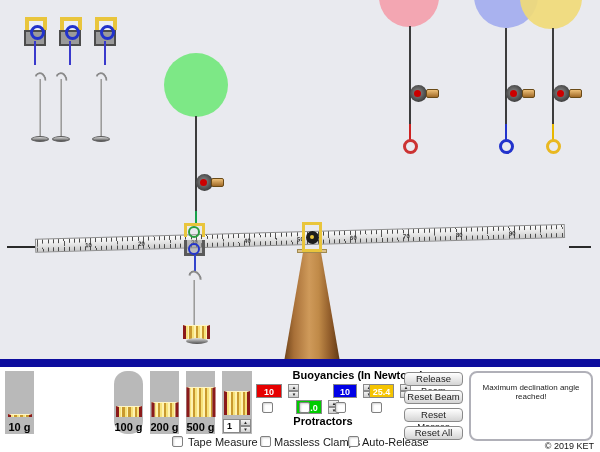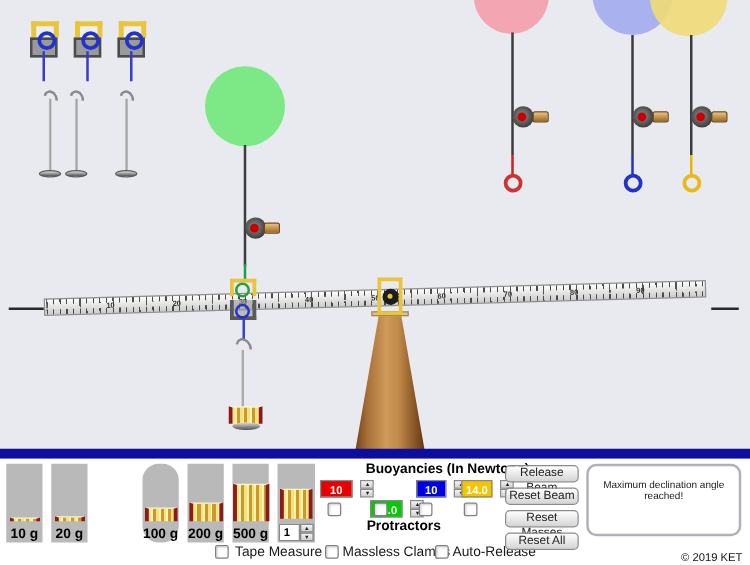--- a/index.html
+++ b/index.html
@@ -65,21 +65,21 @@
         box-sizing:border-box;font-size:4.5px;line-height:5px;text-align:center;color:#222;}
   .numfield{display:inline-block;height:14px;font-size:9px;font-weight:bold;color:#fff;text-align:center;
         line-height:14px;vertical-align:top;border:1px solid #888;box-sizing:border-box;}
   .cb{position:absolute;width:11px;height:11px;background:#fff;border:1px solid #808080;border-radius:2px;
       box-shadow:inset 1px 1px 2px rgba(0,0,0,.18);box-sizing:border-box;}
   .cblabel{position:absolute;font-size:11px;color:#1a1a1a;}
   .hdr{position:absolute;font-size:11px;font-weight:bold;color:#000;text-align:center;}
   .btn{position:absolute;left:404px;width:59px;height:14px;background:linear-gradient(#ffffff,#d4d4d4);
        border:1px solid #8a8a8a;border-radius:4px;font-size:9.5px;color:#222;text-align:center;
        line-height:12px;box-sizing:border-box;font-family:"Liberation Sans",sans-serif;padding:0;}
-  #msgbox{position:absolute;left:469px;top:371px;width:124px;height:58px;background:#fff;
+  #msgbox{position:absolute;left:469px;top:371px;width:124px;height:70px;background:#fff;
        border:2px solid #b0b0b8;border-radius:8px;box-sizing:border-box;}
   #msgtext{margin:10px 4px 0 4px;font-size:8px;color:#222;text-align:center;}
   #copyright{position:absolute;right:6px;bottom:1px;font-size:9px;color:#111;}
 </style>
 </head>
 <body>
 
 <div id="stage">
 
   <div class="clampdev" style="left:24px;top:17px;">
@@ -191,24 +191,20 @@
   <div class="abs" style="left:305.5px;top:230.5px;width:13px;height:13px;border-radius:50%;background:#1d1d1d;"></div>
   <div class="abs" style="left:310px;top:235px;width:4px;height:4px;border-radius:50%;background:#e9c53c;"></div>
 
   <div id="bluebar"></div>
   <div id="panel"></div>
 
   <div class="massbox" style="left:5px;">
     <div class="mb-mass gold" style="width:24px;height:3px;"></div>
     <div class="mb-label">10 g</div>
   </div>
-  <div class="massbox" style="left:41px;">
-    <div class="mb-mass gold" style="width:24px;height:4px;"></div>
-    <div class="mb-label">20 g</div>
-  </div>
   <div class="massbox" style="left:114px;border-radius:13px;">
     <div class="mb-mass gold" style="width:26px;height:11px;"></div>
     <div class="mb-label">100 g</div>
   </div>
   <div class="massbox" style="left:150px;">
     <div class="mb-mass gold" style="width:27px;height:15px;"></div>
     <div class="mb-label">200 g</div>
   </div>
   <div class="massbox" style="left:186px;">
     <div class="mb-mass gold" style="width:29px;height:30px;"></div>
@@ -241,21 +237,21 @@
     </div>
   </div>
   <div class="abs" style="left:333px;top:384px;">
     <div class="numfield" style="width: 24px; background-color: rgb(0, 0, 230);">10</div>
     <div class="spin" style="margin-left:2px;">
       <div class="up">▲</div>
       <div class="dn">▼</div>
     </div>
   </div>
   <div class="abs" style="left:369px;top:384px;">
-    <div class="numfield" style="width: 25px; background-color: rgb(245, 196, 0);">14.0</div>
+    <div class="numfield" style="width: 25px; background-color: rgb(245, 196, 0);">25.4</div>
     <div class="spin" style="margin-left:2px;">
       <div class="up">▲</div>
       <div class="dn">▼</div>
     </div>
   </div>
 
   <div class="cb" style="left:262px;top:402px;"></div>
   <div class="cb" style="left:299px;top:402px;"></div>
   <div class="cb" style="left:335px;top:402px;"></div>
   <div class="cb" style="left:371px;top:402px;"></div>

